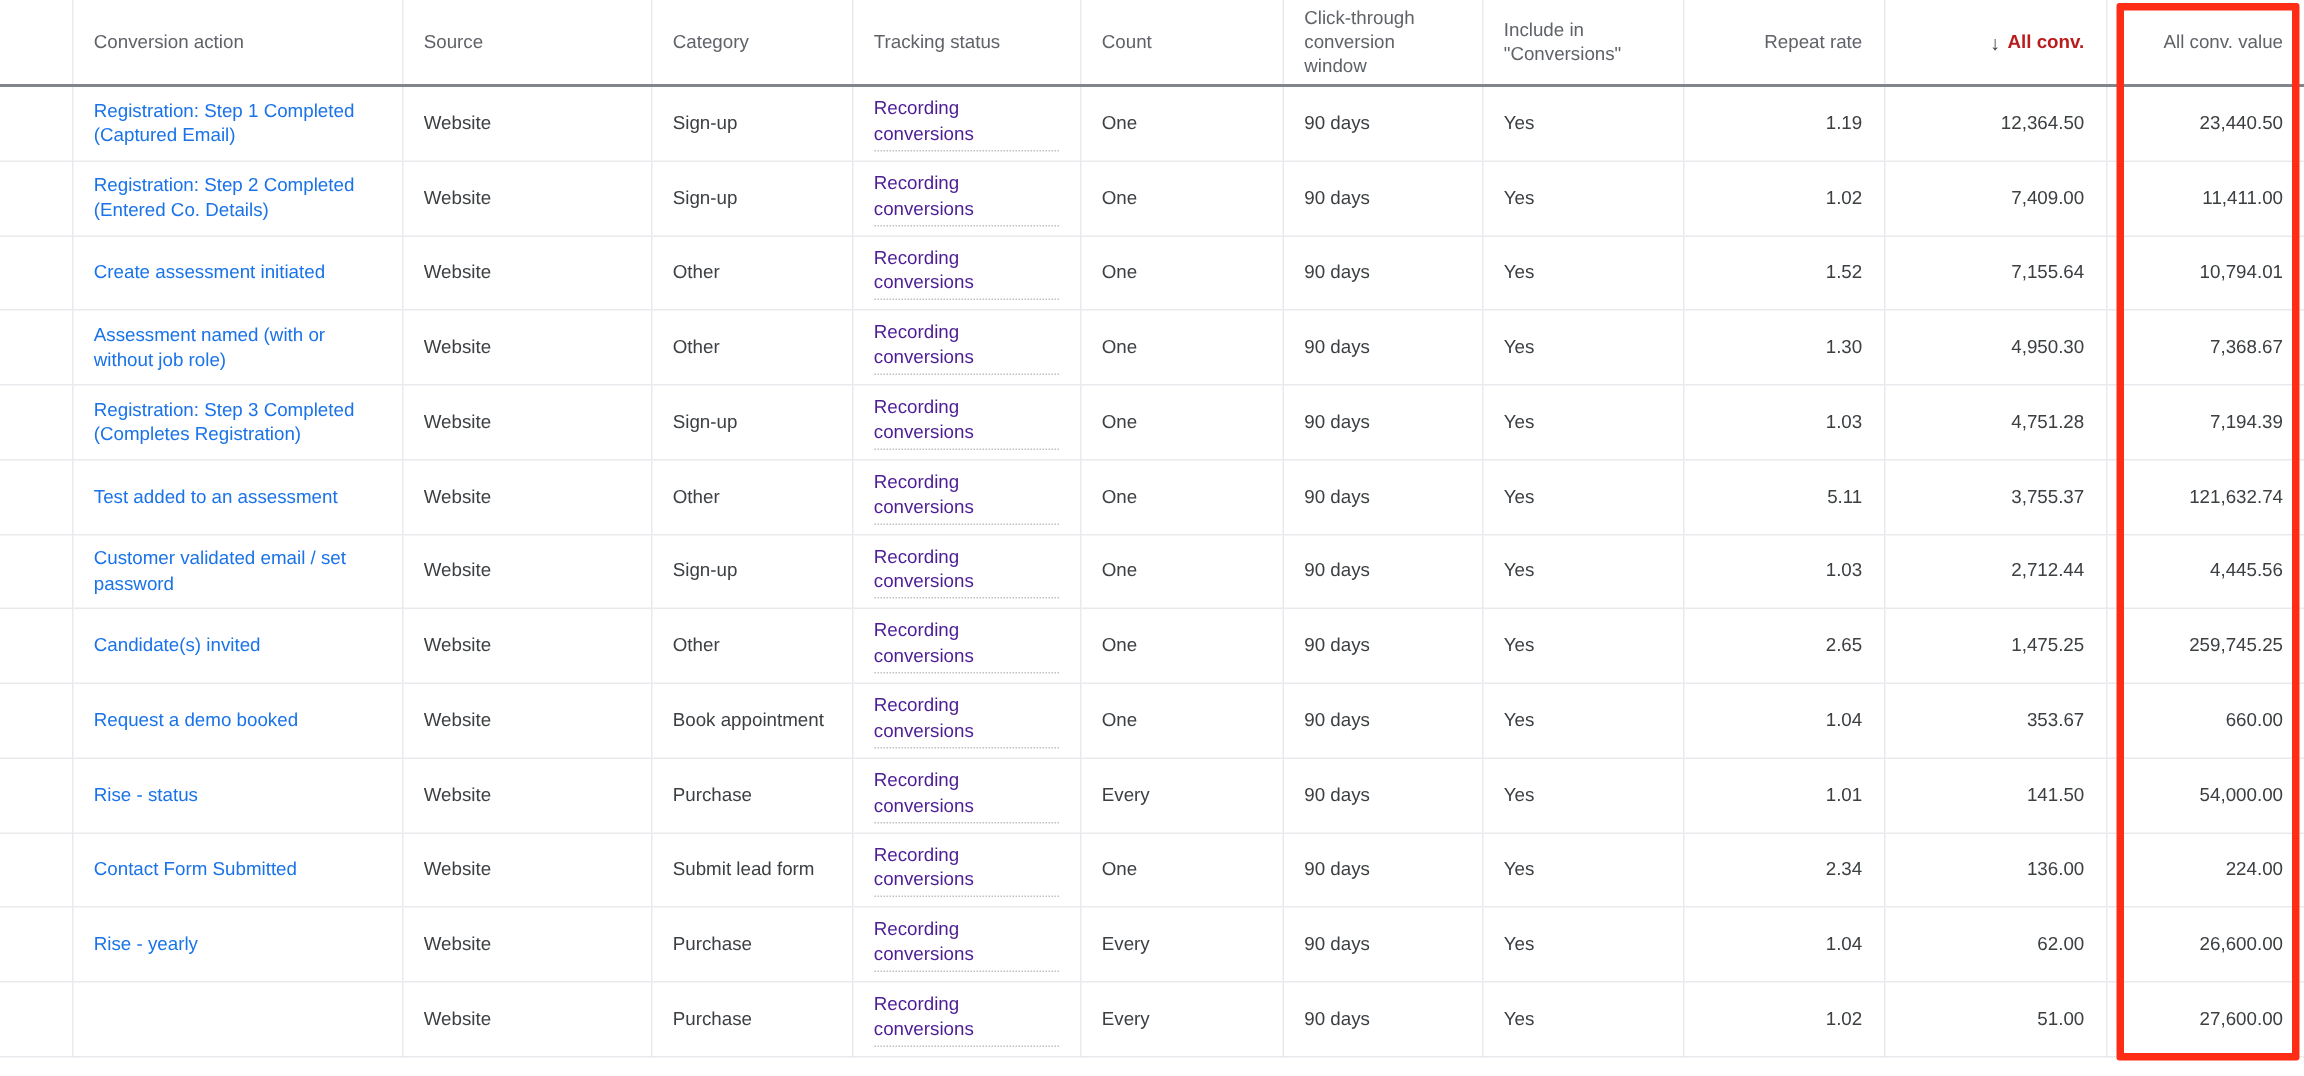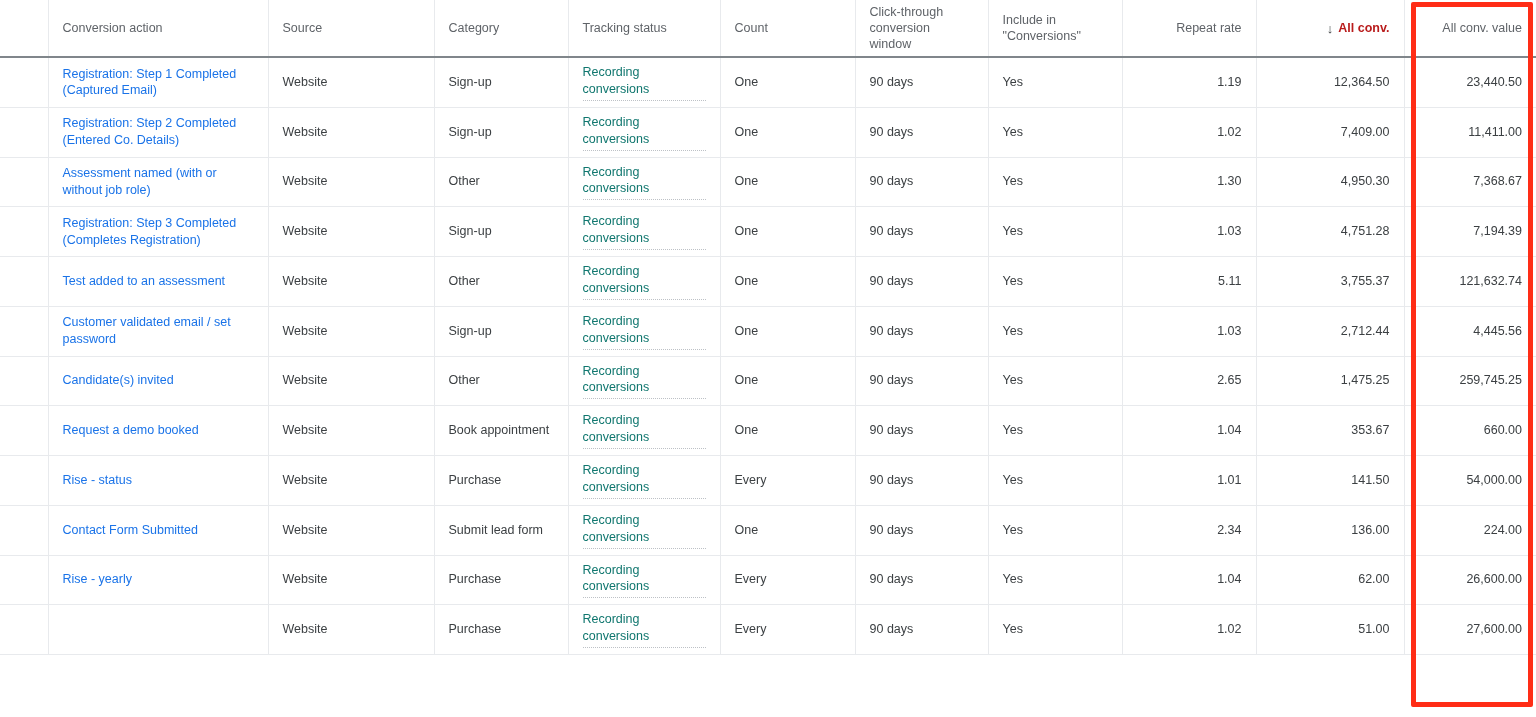--- a/index.html
+++ b/index.html
@@ -104,21 +104,21 @@
     text-decoration: none;
     cursor: pointer;
   }
 
   .status-text {
     display: inline-block;
     border-bottom: 1px dotted #bdc1c6;
     padding-bottom: 2px;
     cursor: default;
   }
-  .status-text.ok   { color: #0f766e; }
+  .status-text.ok   { color: #4c1d95; }
 
   
   .highlight-box {
     position: absolute;
     left: 1411px;
     top: 2px;
     width: 122px;
     height: 705px;
     border: 5px solid #ff2d16;
     border-radius: 2px;
@@ -209,20 +209,33 @@
           <td>Website</td>
           <td>Sign-up</td>
           <td><span class="status-text ok">Recording conversions</span></td>
           <td>One</td>
           <td>90 days</td>
           <td>Yes</td>
           <td class="num">1.02</td>
           <td class="num">7,409.00</td>
           <td class="num no-bdr">11,411.00</td>
         </tr>
+        <tr>
+          <td class="check-cell"></td>
+          <td><a class="action-link">Create assessment initiated</a></td>
+          <td>Website</td>
+          <td>Other</td>
+          <td><span class="status-text ok">Recording conversions</span></td>
+          <td>One</td>
+          <td>90 days</td>
+          <td>Yes</td>
+          <td class="num">1.52</td>
+          <td class="num">7,155.64</td>
+          <td class="num no-bdr">10,794.01</td>
+        </tr>
         <tr class="tall">
           <td class="check-cell"></td>
           <td><a class="action-link">Assessment named (with or without job role)</a></td>
           <td>Website</td>
           <td>Other</td>
           <td><span class="status-text ok">Recording conversions</span></td>
           <td>One</td>
           <td>90 days</td>
           <td>Yes</td>
           <td class="num">1.30</td>

